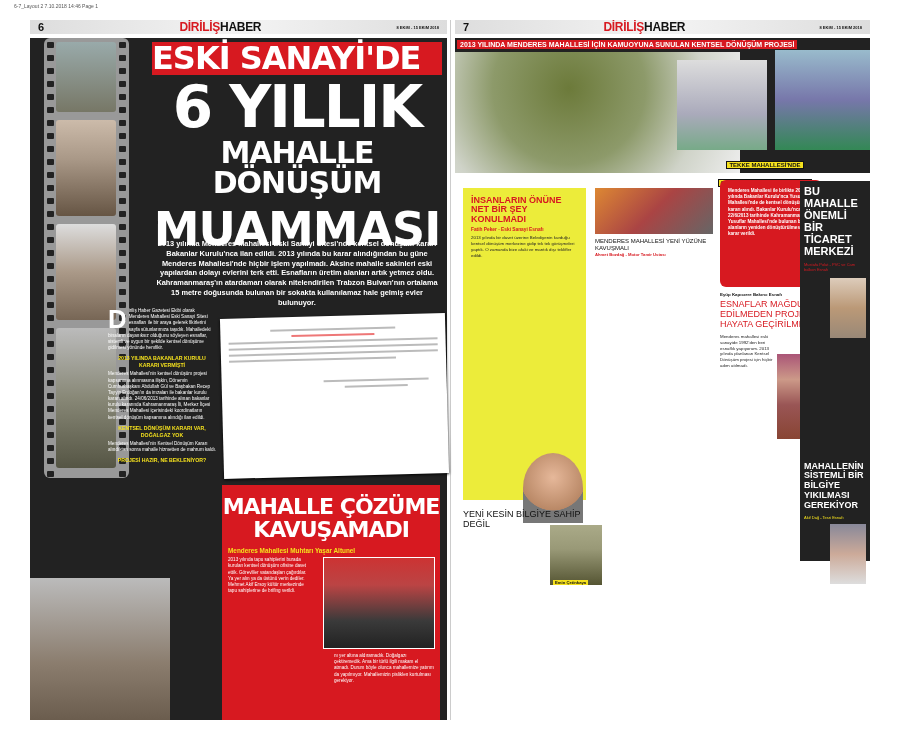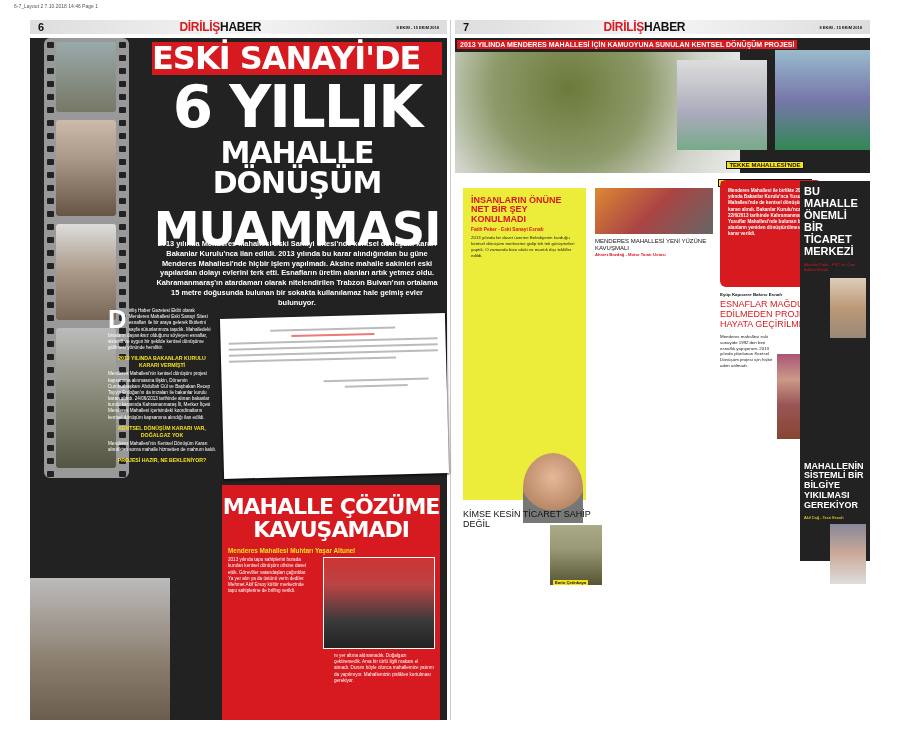--- a/index.html
+++ b/index.html
@@ -236,18 +236,18 @@
   <div class="rblk">
     <h3>BU MAHALLE ÖNEMLİ BİR TİCARET MERKEZİ</h3>
     <div class="by">Mustafa Polat - PVC ve Cam balkon Esnafı</div>
     <div style="margin:6px 4px 0 30px;height:60px;background:linear-gradient(180deg,#dcb,#b97 50%,#987)"></div>
     <h3 style="margin-top:120px;font-size:9px">MAHALLENİN SİSTEMLİ BİR BİLGİYE YIKILMASI GEREKİYOR</h3>
     <div class="by" style="color:#f5e11d">Akif Dağ - Terzi Esnafı</div>
     <div style="margin:4px 4px 0 30px;height:60px;background:linear-gradient(180deg,#889,#ca9 50%,#ddd)"></div>
   </div>
 
   <div class="kimse">
-    <h3>KİMSE KESİN TİCARET SAHİP DEĞİL</h3>
+    <h3>YENİ KESİN BİLGİYE SAHİP DEĞİL</h3>
   </div>
   <div class="emin"></div>
   <div class="tag" style="left:98px;top:560px">Emin Çetinkaya</div>
 
 </div>
 
 </body></html>

